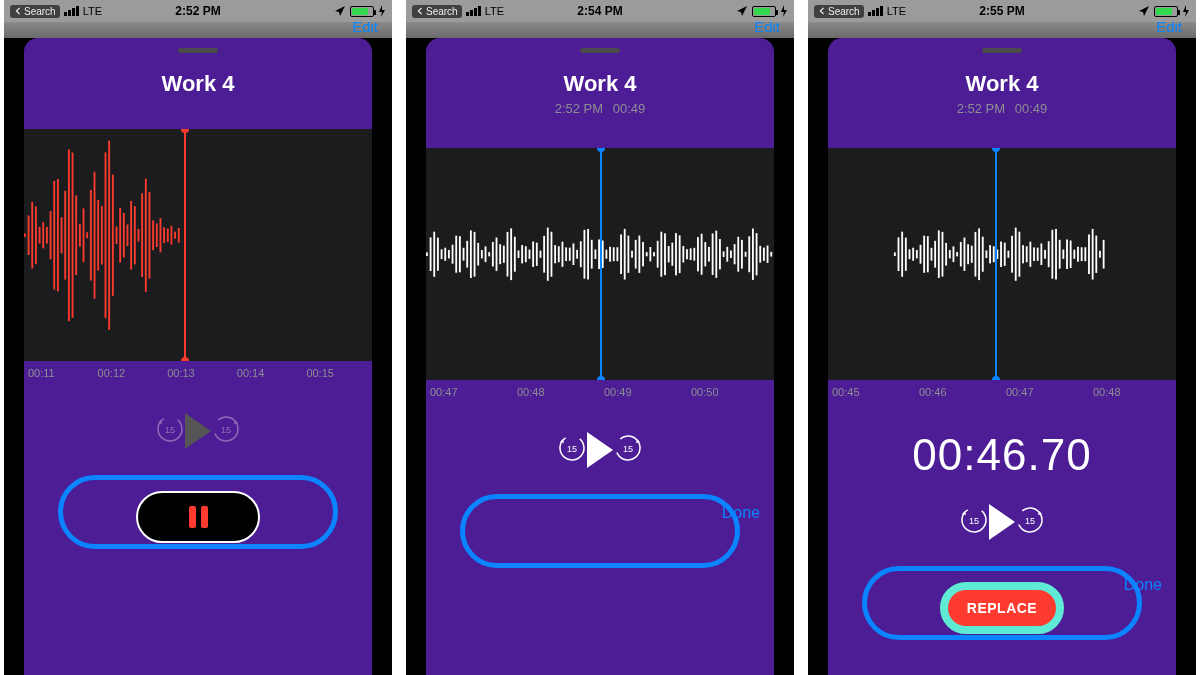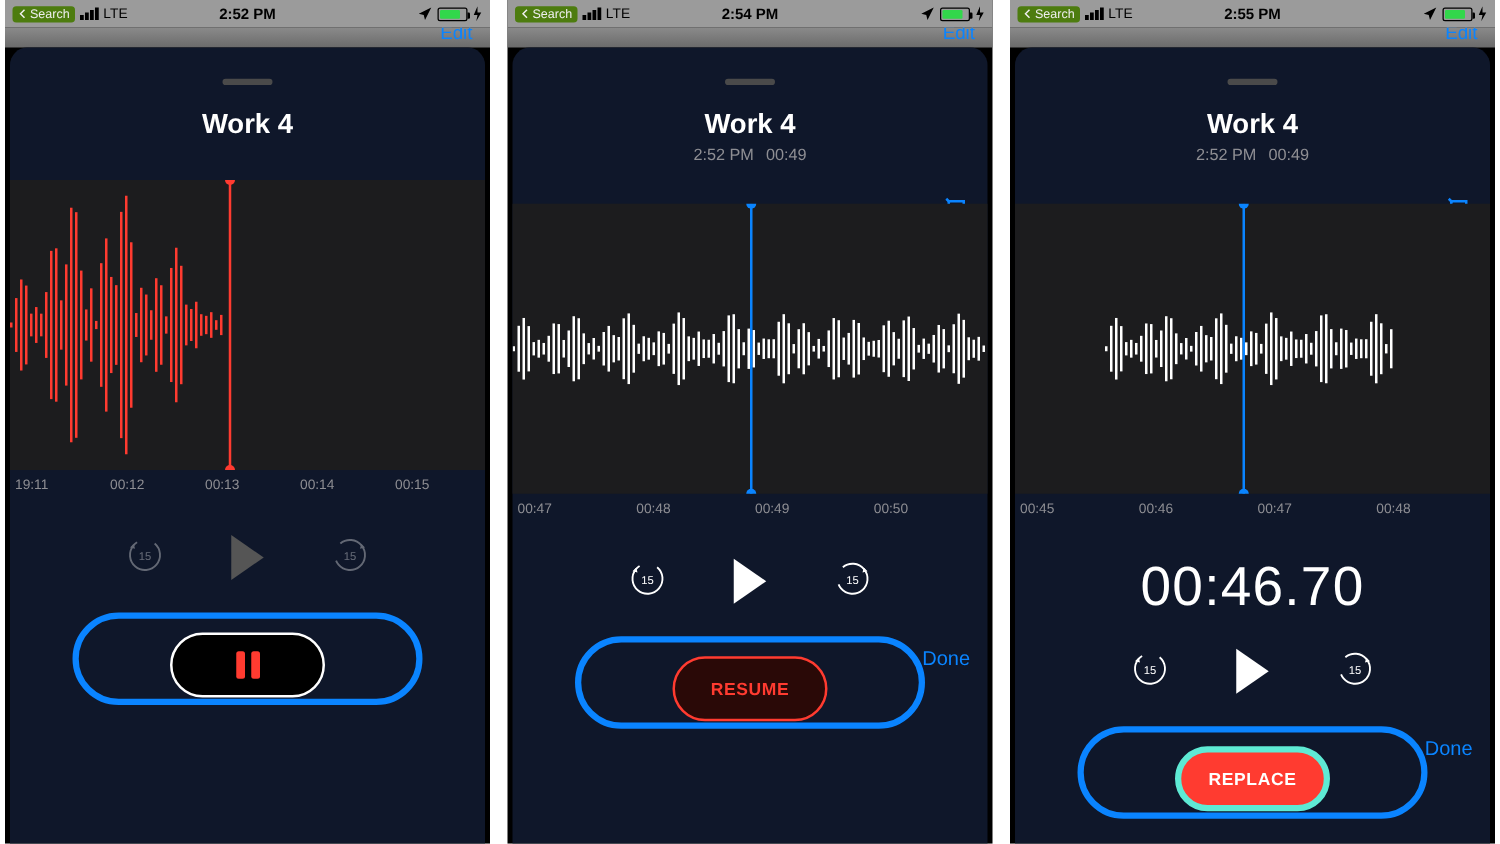--- a/index.html
+++ b/index.html
@@ -29,21 +29,21 @@
     display: flex;
     align-items: center;
     font-size: 12px;
     padding: 0 6px;
     position: relative;
   }
   .statusbar .left {
     display: flex; align-items: center; gap: 4px;
   }
   .back-chip {
-    background: #4d7c0f;
+    background: #404040;
     color: #eee;
     font-size: 10px;
     padding: 1px 4px;
     border-radius: 3px;
     display: flex; align-items: center; gap:2px;
   }
   .signal {
     display: flex; gap:1px; align-items:flex-end;
   }
   .signal span { width:3px; background:#000; }
@@ -77,26 +77,26 @@
     text-align: right;
     padding-right: 14px;
     font-size:15px;
     color:#0a84ff;
     line-height:10px;
     overflow:hidden;
   }
   
   .sheet {
     flex:1;
-    background:#0f172a;
+    background:#4c1d95;
     border-radius: 14px 14px 0 0;
-    margin: 0 4px;
+    margin: 0 20px;
     position:relative;
     display:flex; flex-direction:column;
-    padding-top: 25px;
+    padding-top: 10px;
   }
   .grabber {
     width: 40px; height:5px; background:#4a4a4a; border-radius:3px;
     margin: 0 auto 18px;
   }
   .title {
     text-align:center; color:#fff; font-size:22px; font-weight:600;
   }
   .subtitle {
     text-align:center; color:#8e8e93; font-size:13px; margin-top:4px;
@@ -138,21 +138,21 @@
   }
   .ruler span { flex:1; text-align:left; padding-left:4px;}
   
   .bigtime {
     text-align:center; color:#fff; font-size:44px; font-weight:400;
     margin-top: 22px; font-variant-numeric: tabular-nums;
     letter-spacing:1px;
   }
   
   .playback-row {
-    display:flex; justify-content:center; align-items:center; gap:54px;
+    display:flex; justify-content:center; align-items:center; 
     margin-top: 24px;
   }
   .skip-btn, .play-btn { color:#fff; }
   .play-triangle {
     width:0; height:0; border-left:26px solid #fff;
     border-top:18px solid transparent; border-bottom:18px solid transparent;
   }
   .play-triangle.dim { border-left-color:#555; }
   .skip-btn.dim svg { opacity:0.35; }
   
@@ -178,21 +178,21 @@
   }
   .pill-pause {
     background:#000; border:2px solid #fff;
   }
   .pause-bars { display:flex; gap:5px; }
   .pause-bars span { width:7px; height:22px; background:#ff3b30; border-radius:2px; }
   .pill-resume {
     background:#2a0907; border:2px solid #ff3b30; color:#ff3b30;
   }
   .pill-replace {
-    background:#ff3b30; border:5px solid #5eead4; color:#fff;
+    background:#ff3b30; border:8px solid #5eead4; color:#fff;
   }
   .done-link {
     position:absolute; right:14px; top:8px;
     color:#0a84ff; font-size:16px;
   }
 </style>
 </head>
 <body>
 
 <div class="phone">
@@ -276,21 +276,21 @@
           <rect x="160" y="105.73734366186085" width="2" height="20.525312676278297" fill="#ff3b30"></rect>
           <rect x="164" y="112.14563787180855" width="2" height="7.7087242563829195" fill="#ff3b30"></rect>
           <rect x="168" y="107.90801223411378" width="2" height="16.183975531772433" fill="#ff3b30"></rect>
         </svg>
       <div class="playhead red" style="left:46%">
         <div class="dot top"></div>
           <div class="dot bot"></div>
       </div>
     </div>
     <div class="ruler">
-        <span>19:11</span>
+        <span>00:11</span>
         <span>00:12</span>
         <span>00:13</span>
         <span>00:14</span>
         <span>00:15</span>
       </div>
     <div class="playback-row">
       <div class="skip-btn dim">
         <svg width="30" height="30" viewBox="0 0 30 30">
             <circle cx="15" cy="15" r="12" stroke="#fff" stroke-width="1.5" fill="none" stroke-dasharray="60 20" transform="rotate(-50 15 15)"></circle>
             <path d="M6 6l-3 3 4 1z" fill="#fff"></path>
@@ -489,23 +489,20 @@
       <div class="skip-btn">
         <svg width="30" height="30" viewBox="0 0 30 30">
             <circle cx="15" cy="15" r="12" stroke="#fff" stroke-width="1.5" fill="none" stroke-dasharray="60 20" transform="rotate(230 15 15)"></circle>
             <path d="M24 6l3 3-4 1z" fill="#fff"></path>
             <text x="15" y="19" text-anchor="middle" font-size="9" fill="#fff">15</text>
           </svg>
       </div>
     </div>
     <div class="action-area">
       <div class="highlight-oval"></div>
-      <div class="pill-btn pill-resume">
-        <span>RESUME</span>
-      </div>
       <span class="done-link">Done</span>
     </div>
   </div>
 </div>
 
 <div class="phone">
   <div class="statusbar">
     <div class="left">
       <div class="back-chip">
         <svg width="8" height="8" viewBox="0 0 10 10">

